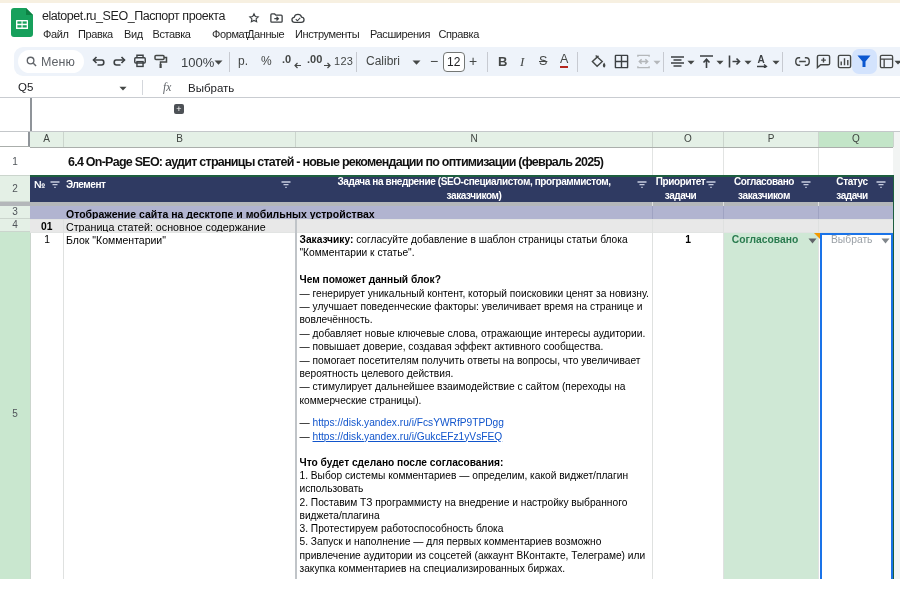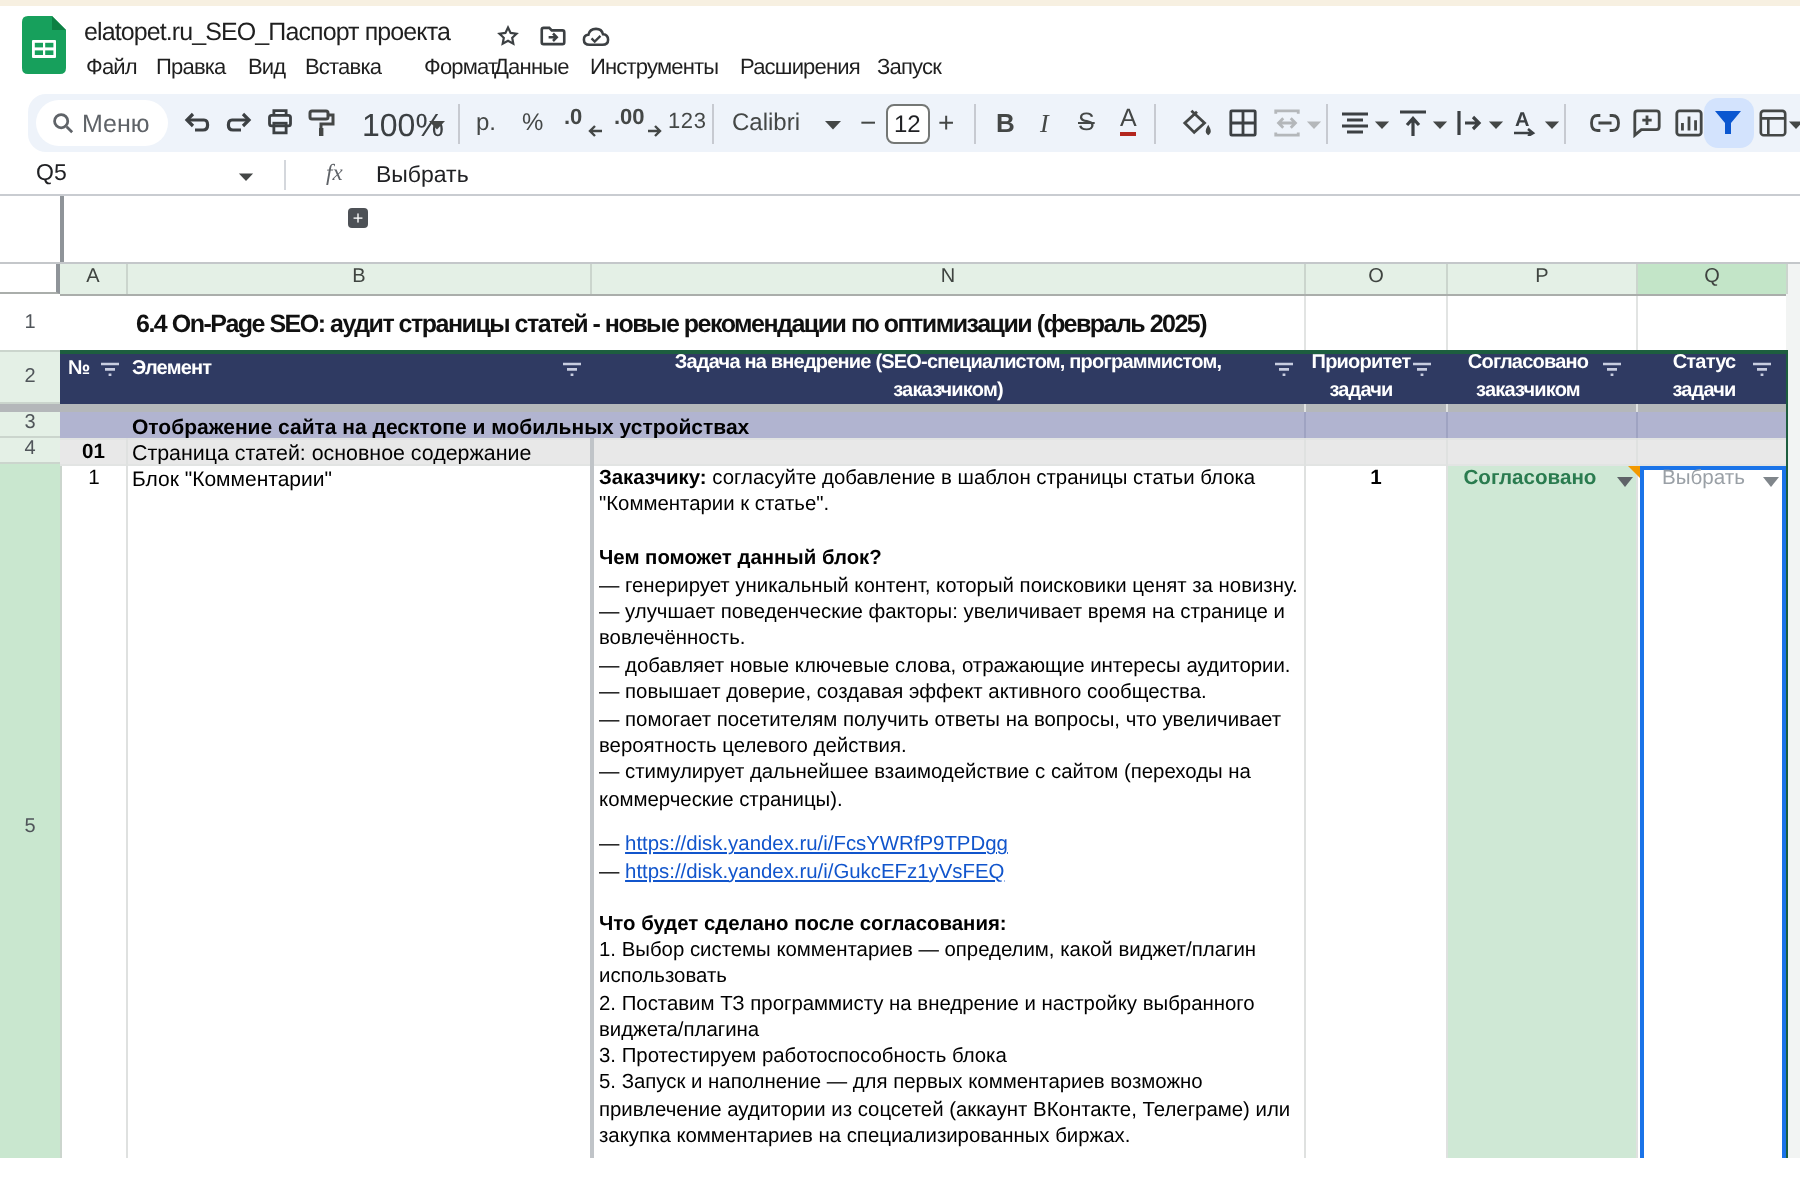--- a/index.html
+++ b/index.html
@@ -48,21 +48,21 @@
     </svg>
 
   <div class="abs mi" style="left:43px;top:27.5px">Файл</div>
   <div class="abs mi" style="left:78px;top:27.5px">Правка</div>
   <div class="abs mi" style="left:124px;top:27.5px">Вид</div>
   <div class="abs mi" style="left:152.5px;top:27.5px">Вставка</div>
   <div class="abs mi" style="left:212px;top:27.5px">Формат</div>
   <div class="abs mi" style="left:247px;top:27.5px">Данные</div>
   <div class="abs mi" style="left:295px;top:27.5px">Инструменты</div>
   <div class="abs mi" style="left:370px;top:27.5px">Расширения</div>
-  <div class="abs mi" style="left:438.5px;top:27.5px">Запуск</div>
+  <div class="abs mi" style="left:438.5px;top:27.5px">Справка</div>
 
   <div class="abs" style="left:14px;top:47px;width:886px;height:29px;background:#eef3fa;border-radius:9px 0 0 9px"></div>
 
   <div class="abs" style="left:18px;top:50px;width:66px;height:23px;background:#fff;border-radius:12px"></div>
   <svg class="abs" style="left:26px;top:56px" width="11" height="11" viewBox="0 0 12 12" fill="none" stroke="#5f6368" stroke-width="1.5">
       <circle cx="5" cy="5" r="3.6"></circle>
       <path d="M8 8 L11 11"></path>
     </svg>
   <div class="abs" style="left:41px;top:55px;font-size:12.5px;color:#5f6368">Меню</div>
 
@@ -79,21 +79,21 @@
       <path d="M4.5 4 L4.5 1.5 L11.5 1.5 L11.5 4"></path>
       <rect x="2" y="4.2" width="12" height="6" rx="1.2"></rect>
       <rect x="4.5" y="8.7" width="7" height="5.5"></rect>
     </svg>
 
   <svg class="abs ic" style="left:154px;top:54px" width="14" height="15" viewBox="0 0 14 15" fill="none" stroke="#444746" stroke-width="1.5">
       <rect x="1" y="1.5" width="9" height="4" rx="1"></rect>
       <path d="M10 3.5 L12.5 3.5 L12.5 8 L6.5 8 L6.5 10"></path>
       <rect x="5.5" y="10" width="2.2" height="4" fill="#444746" stroke="none"></rect>
     </svg>
-  <div class="abs tbtxt" style="left:181px;top:55px;font-size:16px;color:#3c4043">100%</div>
+  <div class="abs tbtxt" style="left:181px;top:55px;font-size:13px;color:#3c4043">100%</div>
   <svg class="abs" style="left:214px;top:60px" width="9" height="5" viewBox="0 0 9 5">
       <path d="M0.5 0.5 L8.5 0.5 L4.5 4.8 Z" fill="#444746"></path>
     </svg>
   <div class="abs sep" style="left:229px"></div>
   <div class="abs tbtxt" style="left:238px;top:54px">р.</div>
   <div class="abs tbtxt" style="left:261px;top:54px">%</div>
   <div class="abs tbtxt" style="left:282px;top:53px;font-size:11px;font-weight:bold">.0</div>
     <svg class="abs" style="left:294px;top:62px" width="8" height="7" viewBox="0 0 8 7">
       <path d="M7 3.5 L1.5 3.5 M3.5 1 L1 3.5 L3.5 6" fill="none" stroke="#444746" stroke-width="1.2"></path>
     </svg>
@@ -320,21 +320,21 @@
       <div class="bodyln">— генерирует уникальный контент, который поисковики ценят за новизну.</div>
       <div class="bodyln">— улучшает поведенческие факторы: увеличивает время на странице и</div>
       <div class="bodyln">вовлечённость.</div>
       <div class="bodyln">— добавляет новые ключевые слова, отражающие интересы аудитории.</div>
       <div class="bodyln">— повышает доверие, создавая эффект активного сообщества.</div>
       <div class="bodyln">— помогает посетителям получить ответы на вопросы, что увеличивает</div>
       <div class="bodyln">вероятность целевого действия.</div>
       <div class="bodyln">— стимулирует дальнейшее взаимодействие с сайтом (переходы на</div>
       <div class="bodyln">коммерческие страницы).</div>
       <div style="height:9.1px"></div>
-      <div class="bodyln">— <span style="color:#1155cc;text-decoration:underline">https://disk.yandex.ru/i/FcsYWRfP9TPDgg</span></div>
+      <div class="bodyln">— <span style="color:#1155cc;">https://disk.yandex.ru/i/FcsYWRfP9TPDgg</span></div>
       <div class="bodyln">— <span style="color:#1155cc;text-decoration:underline">https://disk.yandex.ru/i/GukcEFz1yVsFEQ</span></div>
       <div style="height:12.9px"></div>
       <div style="line-height:13.25px">
           <div class="bodyln"><b>Что будет сделано после согласования:</b></div>
       <div class="bodyln">1. Выбор системы комментариев — определим, какой виджет/плагин</div>
       <div class="bodyln">использовать</div>
       <div class="bodyln">2. Поставим ТЗ программисту на внедрение и настройку выбранного</div>
       <div class="bodyln">виджета/плагина</div>
       <div class="bodyln">3. Протестируем работоспособность блока</div>
       <div class="bodyln">5. Запуск и наполнение — для первых комментариев возможно</div>

